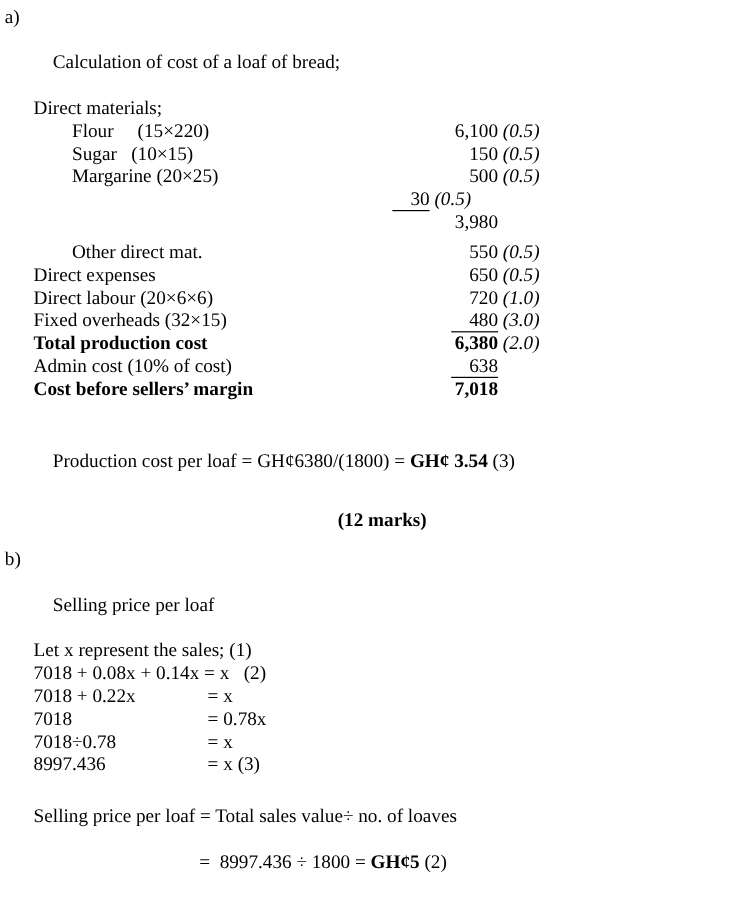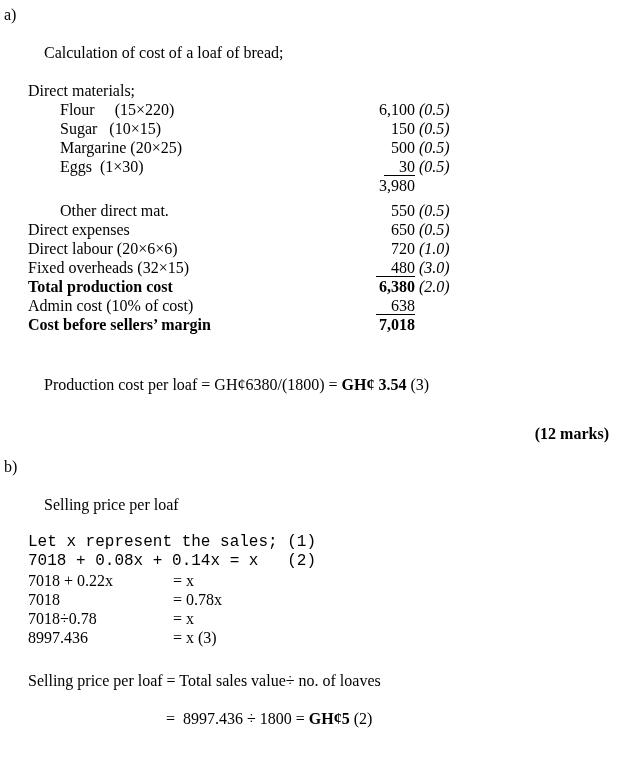--- a/index.html
+++ b/index.html
@@ -4,36 +4,36 @@
 <style>
   html,body{margin:0;padding:0;background:#ffffff;}
   .page{
     width:619px;height:762px;box-sizing:border-box;
     background:#ffffff;color:#000;
     font-family:"Liberation Serif","DejaVu Serif",serif;
     font-size:16px;line-height:19px;
     padding:5px 10px 0 28px;
     position:relative;overflow:hidden;
   }
-  .pre{white-space:pre;font-family:Liberation Mono, monospace;}
+  .pre{white-space:pre;}
   .b{font-weight:bold;}
   .lead{position:relative;white-space:pre;}
   .lead .enum{position:absolute;left:-24px;top:0;}
   
   .stmt-row{display:grid;grid-template-columns:330px 57px 46px;height:19px;}
   .stmt-row .lbl{white-space:pre;}
   .stmt-row .amt{text-align:right;white-space:pre;}
   .stmt-row .mk{padding-left:4px;white-space:pre;font-style:italic;}
   .hdr-amt{padding-right:6px;}
   .ind{padding-left:32px;}
   .gap-top{margin-top:6px;}
   .ul{display:inline-block;border-bottom:1px solid #000;padding-left:15px;line-height:16px;}
   
   .prod-line{margin-top:22px;white-space:pre;}
-  .marks-a{margin-top:11px;text-align:right;}
+  .marks-a{margin-top:11px;text-align:center;}
   .secb-head{margin-top:14px;}
   .eq-row{display:grid;grid-template-columns:145px auto;height:19px;white-space:pre;}
   .sp1{margin-top:24px;white-space:pre;}
   .sp2{margin-left:122px;white-space:pre;}
 </style>
 </head>
 <body>
 
 <div class="page">
 
@@ -57,21 +57,20 @@
       <span class="lbl ind">Sugar   (10×15)</span>
       <span class="amt">150</span>
       <span class="mk">(0.5)</span>
     </div>
     <div class="stmt-row">
       <span class="lbl ind">Margarine (20×25)</span>
       <span class="amt">500</span>
       <span class="mk">(0.5)</span>
     </div>
     <div class="stmt-row">
-      <span class="lbl ind">Eggs  (1×30)</span>
       <span class="amt"><span class="ul">30</span></span>
       <span class="mk">(0.5)</span>
     </div>
     <div class="stmt-row">
       <span class="lbl"></span>
       <span class="amt">3,980</span>
       <span class="mk"></span>
     </div>
     <div class="stmt-row gap-top">
       <span class="lbl ind">Other direct mat.</span>

